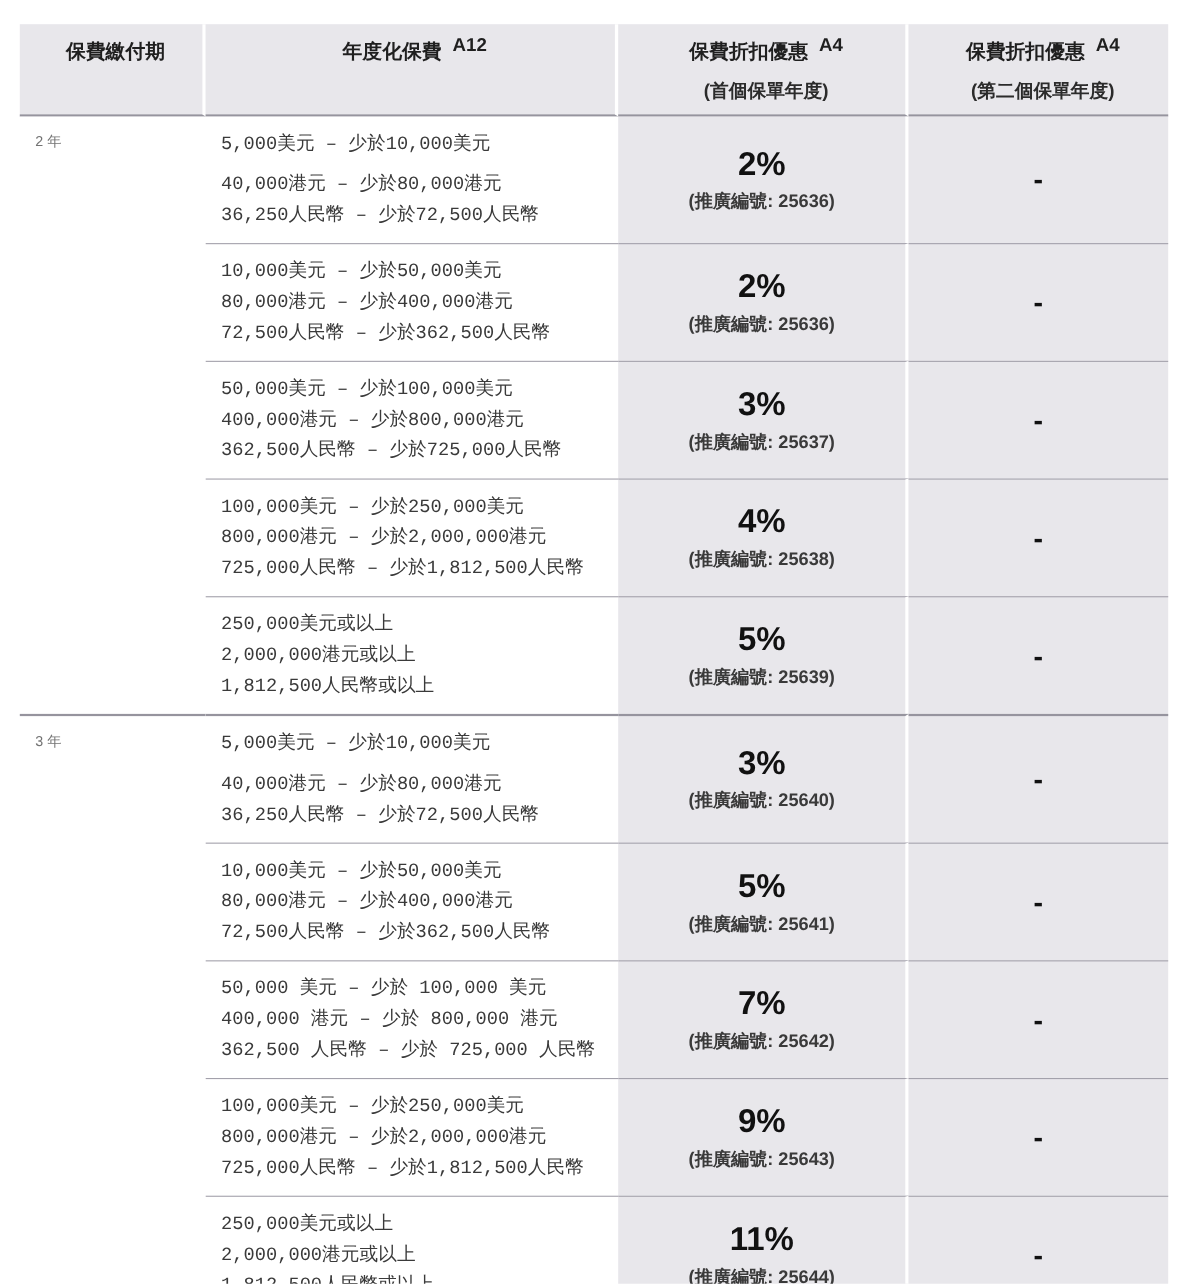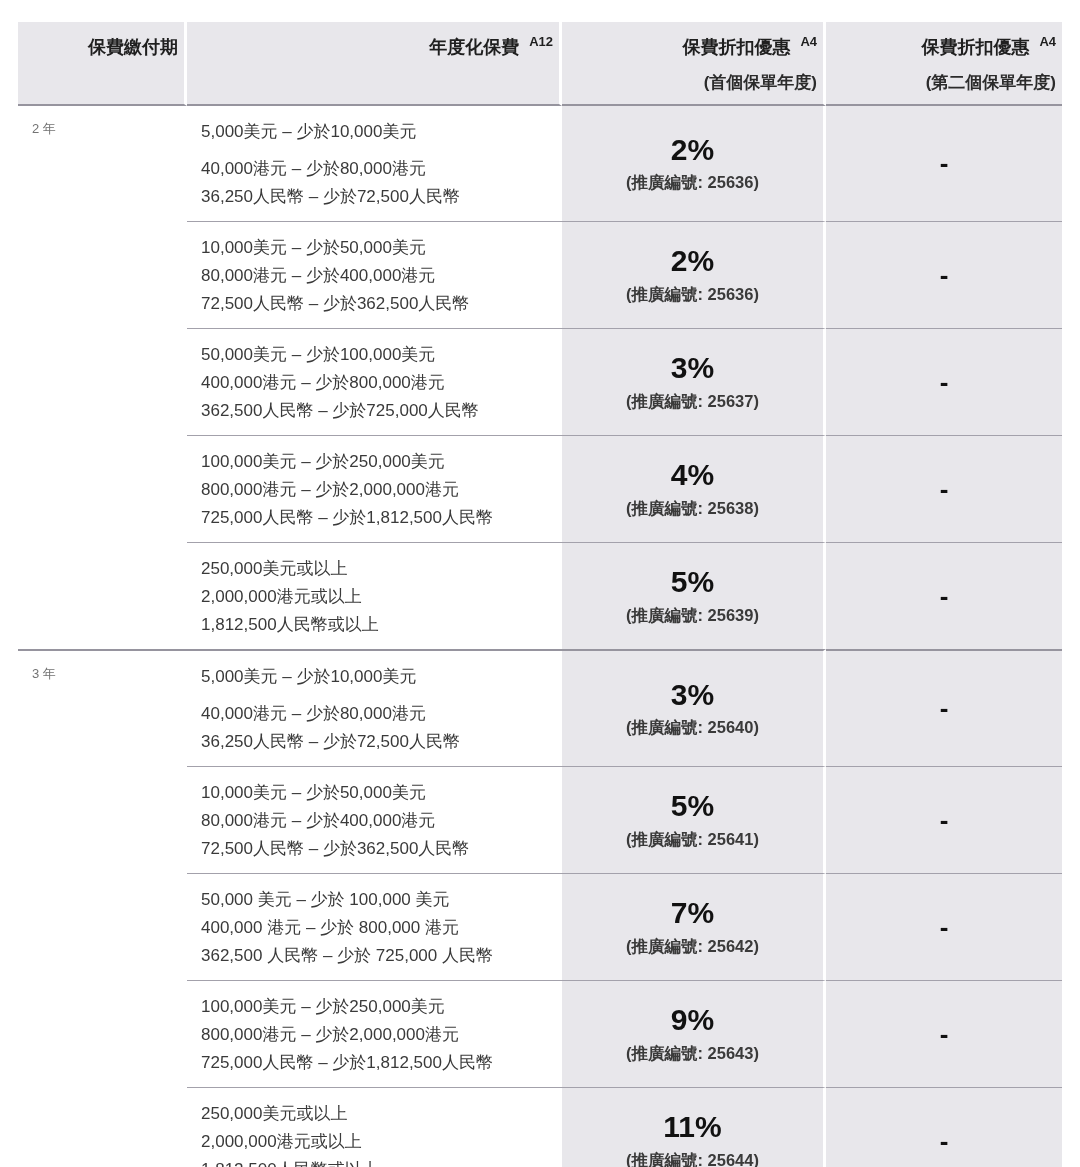--- a/index.html
+++ b/index.html
@@ -17,39 +17,39 @@
     color:var(--body-text);
   }
   table.premium-table{
     border-collapse:separate;border-spacing:0;
     table-layout:fixed;width:1044px;margin:22px 0 0 18px;
   }
   col.c1{width:169px;} col.c2{width:375px;} col.c3{width:264px;} col.c4{width:236px;}
 
   thead th{
     background:var(--shaded-bg);
-    text-align:right;vertical-align:top;
+    text-align:center;vertical-align:top;
     padding:13px 6px 10px 14px;
     font-size:18px;font-weight:700;color:#1f1f1f;
     height:73px;
     border-bottom:2px solid var(--strong-divider);
   }
   thead th.gap{border-right:3px solid #ffffff;}
-  thead sup{font-size:13px;font-weight:700;vertical-align:super;line-height:0;margin-left:10px;}
+  thead sup{font-size:17px;font-weight:700;vertical-align:super;line-height:0;margin-left:10px;}
   thead .sub{font-weight:700;font-size:17px;color:#2b2b2b;margin-top:12px;}
 
   tr.body-row{height:104px;}
 
   td.period{
     vertical-align:top;padding:14px 6px 0 14px;
     font-size:13px;color:#737373;background:#ffffff;
   }
   td.premium{
     vertical-align:top;padding:12px 2px 10px 14px;
-    font-size:17px;color:var(--body-text);background:#ffffff;
+    font-size:17px;color:var(--body-text);background:#ffffff;font-family:Liberation Mono, monospace;
   }
   td.premium .line{line-height:28px;white-space:nowrap;}
   tr.group-start td.premium .line:first-child{margin-bottom:9px;}
 
   td.discount{
     background:var(--shaded-bg);
     text-align:center;vertical-align:middle;
     border-right:3px solid #ffffff;
     padding:6px 4px;
   }

